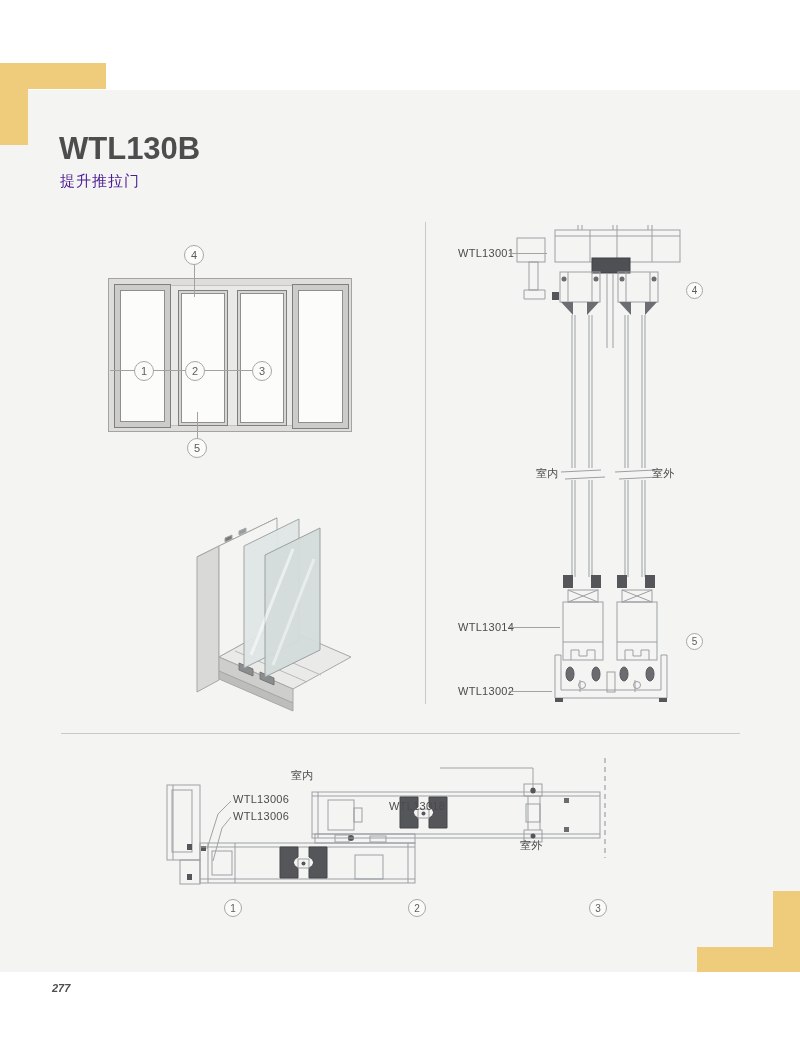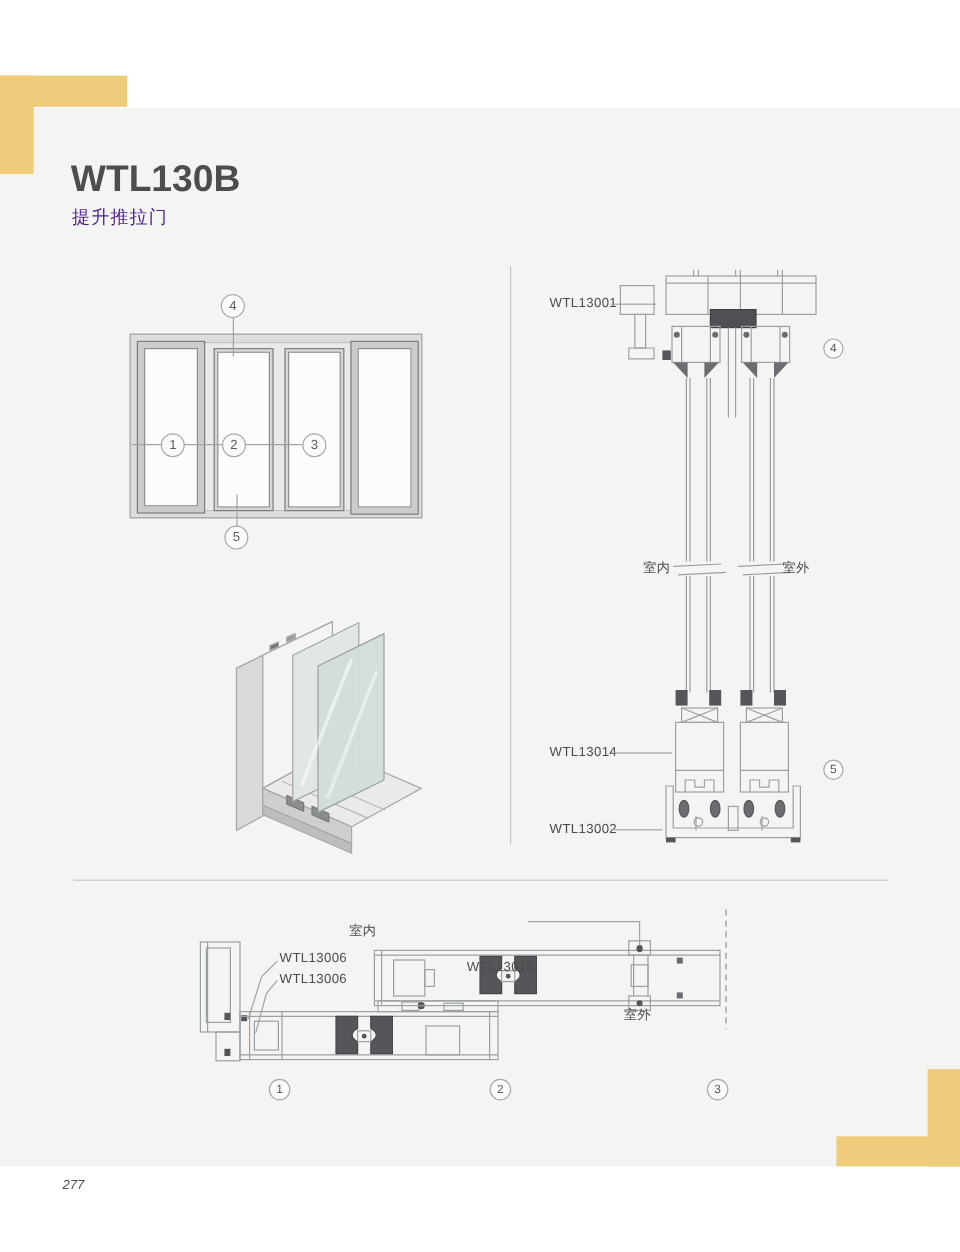--- a/index.html
+++ b/index.html
@@ -11,21 +11,21 @@
   
   .main-bg{left:0;top:90px;width:800px;height:882px;background:#f4f4f2;}
   .accent{background:#efcb7c;}
   .tl-h{left:0;top:63px;width:106px;height:26px;}
   .tl-v{left:0;top:63px;width:28px;height:82px;}
   .br-v{left:773px;top:891px;width:27px;height:81px;}
   .br-h{left:697px;top:947px;width:103px;height:25px;}
   
   .page-title{left:59px;top:131px;font-size:31px;font-weight:700;color:#4d4d4d;letter-spacing:0px;}
   .page-subtitle{left:60px;top:172px;font-size:15px;color:#4c1d95;letter-spacing:1px;}
-  .page-num{left:52px;top:982px;font-size:11px;font-weight:400;font-style:italic;color:#4f4f4f;}
+  .page-num{left:52px;top:982px;font-size:11px;font-weight:700;font-style:italic;color:#4f4f4f;}
   
   .vdiv{left:425px;top:222px;width:1px;height:482px;background:#c9c9c7;}
   .hdiv{left:61px;top:733px;width:679px;height:1px;background:#c9c9c7;}
   
   .lbl{font-size:11px;color:#4b4b4b;letter-spacing:0.3px;white-space:nowrap;}
   .leader{background:#a2a2a0;}
   
   .co{border-radius:50%;background:#fbfbfa;border:1px solid #a8a8a6;color:#5c5c5a;
       display:flex;align-items:center;justify-content:center;box-sizing:border-box;}
   .co20{width:20px;height:20px;font-size:11px;}

